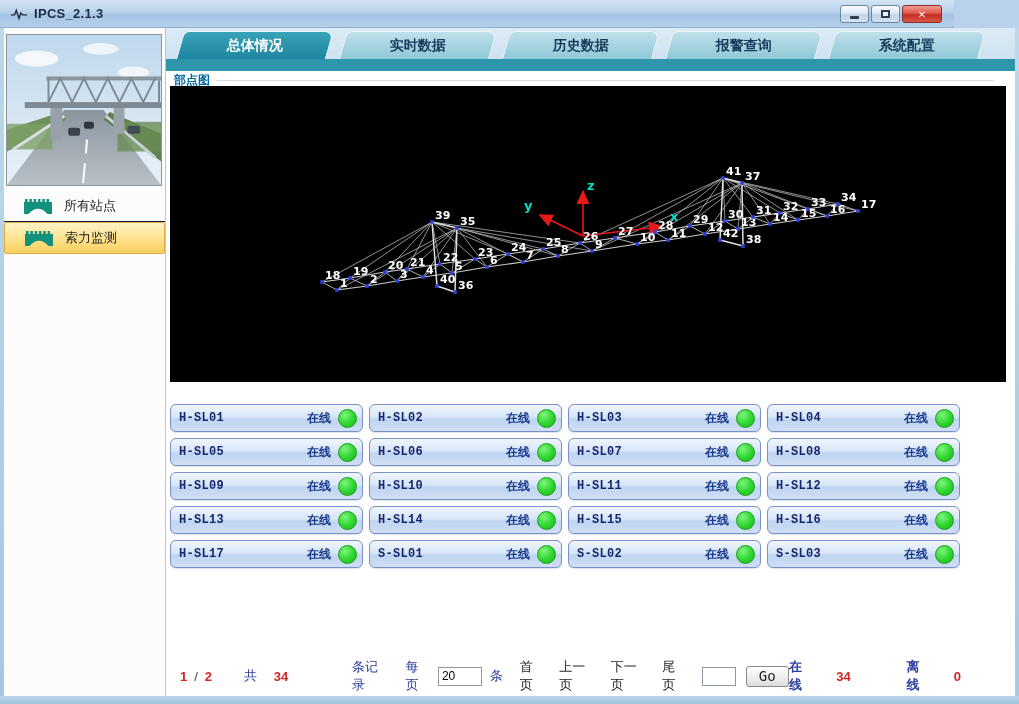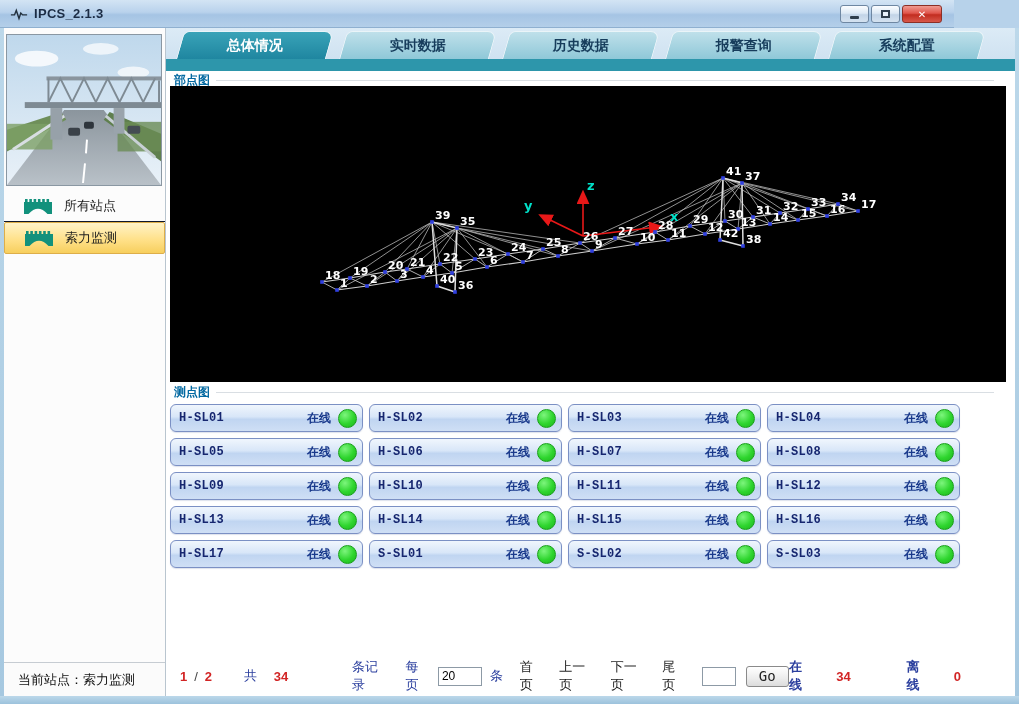--- a/index.html
+++ b/index.html
@@ -201,21 +201,20 @@
                 <rect x="9.6" y="1" width="2.6" height="3"></rect>
                 <rect x="13.9" y="1" width="2.6" height="3"></rect>
                 <rect x="18.2" y="1" width="2.6" height="3"></rect>
                 <rect x="22.5" y="1" width="2.6" height="3"></rect>
               </g>
               <path d="M0,7 L0,16 L4.5,16 Q14,5.5 23.5,16 L28,16 L28,7 Z" fill="#12917c"></path>
             </svg>
             <span>索力监测</span>
           </div>
         </div>
-      <div class="sidebar-status">当前站点：索力监测</div>
     </aside>
 
     <main class="main">
       <div class="tab-zone"></div>
       <div class="tabstrip" id="tabstrip">
           <div class="tab active">
             <span>总体情况</span>
           </div>
           <div class="tab">
             <span>实时数据</span>
@@ -439,24 +438,20 @@
             <text x="265" y="133" fill="#ffffff" font-size="11" font-weight="bold" font-family="DejaVu Sans,sans-serif">39</text>
             <rect x="265.2" y="198.2" width="3.6" height="3.6" fill="#2f3fe0"></rect>
             <text x="270" y="197" fill="#ffffff" font-size="11" font-weight="bold" font-family="DejaVu Sans,sans-serif">40</text>
             <rect x="551.2" y="90.2" width="3.6" height="3.6" fill="#2f3fe0"></rect>
             <text x="556" y="89" fill="#ffffff" font-size="11" font-weight="bold" font-family="DejaVu Sans,sans-serif">41</text>
             <rect x="548.2" y="152.2" width="3.6" height="3.6" fill="#2f3fe0"></rect>
             <text x="553" y="151" fill="#ffffff" font-size="11" font-weight="bold" font-family="DejaVu Sans,sans-serif">42</text>
           </svg>
       </div>
 
-      <div class="sec-label" id="label-station">
-        <span>测点图</span>
-          <span class="rule"></span>
-      </div>
 
       <div class="grid" id="stations">
           <div class="card">
             <span class="sid">H-SL01</span>
             <span class="sstat">在线</span>
             <span class="dot"></span>
           </div>
           <div class="card">
             <span class="sid">H-SL02</span>
             <span class="sstat">在线</span>

